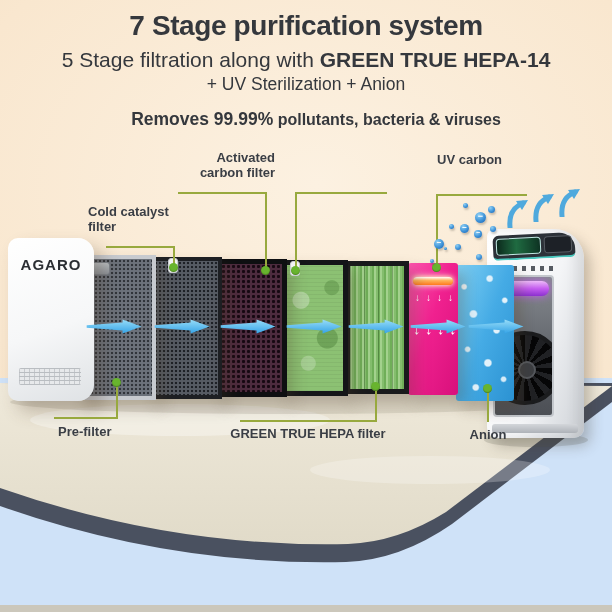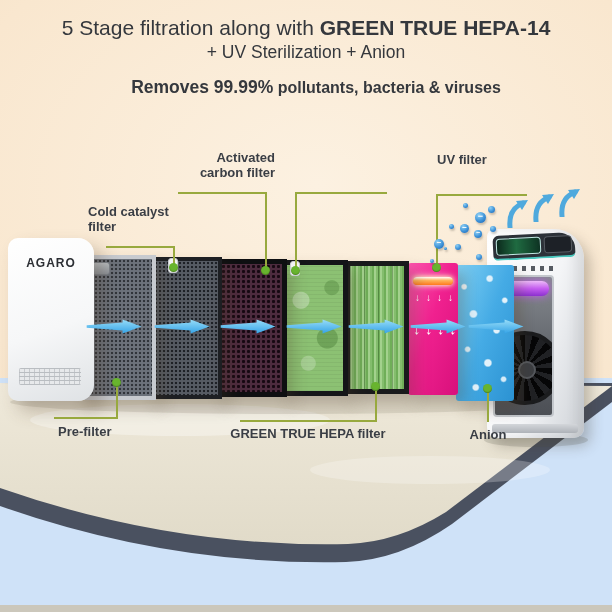--- a/index.html
+++ b/index.html
@@ -27,21 +27,21 @@
   .conn-v { position:absolute; width:2px;  background:var(--accent-line,#98a93e); z-index:12; }
   .conn-dot { position:absolute; width:9px; height:9px; border-radius:50%; z-index:12;
               background:var(--accent-dot,#68b42e); box-shadow:inset 0 -1px 1px rgba(0,0,0,.25); }
 
   
   .filter { position:absolute; box-shadow:7px 9px 14px rgba(80,60,40,.28); }
   .panel-front { left:8px; top:238px; width:86px; height:163px; z-index:10;
     background:linear-gradient(160deg,#ffffff 0%,#f6f7f8 55%,#dfe2e5 100%);
     border-radius:10px 16px 16px 10px; box-shadow:10px 10px 18px rgba(80,60,40,.30); }
   .panel-logo { position:absolute; top:18px; width:100%; text-align:center;
-    font-size:12px; font-weight:800; letter-spacing:1px; color:#2b2e33; }
+    font-size:15px; font-weight:800; letter-spacing:1px; color:#2b2e33; }
   .panel-vent { position:absolute; left:11px; bottom:16px; width:62px; height:17px; border-radius:2px;
     background-color:#e7e9eb;
     background-image:repeating-linear-gradient(0deg,#b9bdc1 0 1px,transparent 1px 4px),
                      repeating-linear-gradient(90deg,#c6c9cd 0 1px,transparent 1px 5px); }
 
   .f-pre { left:78px; top:255px; width:78px; height:145px; z-index:9;
     border:4px solid #c7cacf; background-color:#6c727b;
     background-image:radial-gradient(rgba(38,42,48,.85) 1.1px,transparent 1.6px); background-size:4px 4px; }
   .f-pre-handle { position:absolute; left:2px; top:3px; width:26px; height:13px; border-radius:3px;
     background:linear-gradient(180deg,#b9bec3,#8e949b); border:1px solid #7c828a; }
@@ -156,40 +156,41 @@
     <path d="M0,383 L612,383 L612,402 L452,524 Q400,560 346,562 Q170,566 0,506 Z" fill="#4a5160"></path>
     <path d="M0,383 L612,386 L446,512 Q398,542 348,544 Q172,548 0,488 Z" fill="url(#marbleGrad)"></path>
     <ellipse cx="180" cy="420" rx="150" ry="16" fill="rgba(255,255,255,0.35)"></ellipse>
     <ellipse cx="430" cy="470" rx="120" ry="14" fill="rgba(255,255,255,0.25)"></ellipse>
     <ellipse cx="290" cy="402" rx="280" ry="12" fill="rgba(115,105,90,0.16)"></ellipse>
     <ellipse cx="536" cy="440" rx="52" ry="7" fill="rgba(80,75,65,0.18)"></ellipse>
   </svg>
   <div class="bottom-strip"></div>
 
   <div class="hdr">
+    <h1>7 Stage purification system</h1>
     <p class="sub"><span>5 Stage filtration along with </span><b>GREEN TRUE HEPA-14</b></p>
     <p class="sub2">+ UV Sterilization + Anion</p>
     <p class="removes"><b>Removes 99.99%</b><span> pollutants, bacteria &amp; viruses</span></p>
   </div>
 
   <div class="lbl" style="left:88px; top:204px; width:90px; text-align:left;">Cold catalyst filter</div>
   <div class="conn-h" style="left:106px; top:246px; width:69px;"></div>
   <div class="conn-v" style="left:173px; top:246px; height:20px;"></div>
   <div class="conn-dot" style="left:169px; top:263px;"></div>
 
   <div class="lbl" style="left:185px; top:150px; width:90px; text-align:right;">Activated carbon filter</div>
   <div class="conn-h" style="left:178px; top:192px; width:89px;"></div>
   <div class="conn-v" style="left:265px; top:192px; height:77px;"></div>
   <div class="conn-dot" style="left:261px; top:266px;"></div>
 
   <div class="conn-h" style="left:295px; top:192px; width:92px;"></div>
   <div class="conn-v" style="left:295px; top:192px; height:77px;"></div>
   <div class="conn-dot" style="left:291px; top:266px;"></div>
 
-  <div class="lbl" style="left:437px; top:152px; width:70px;">UV filter</div>
+  <div class="lbl" style="left:437px; top:152px; width:70px;">UV carbon</div>
   <div class="conn-h" style="left:436px; top:194px; width:91px;"></div>
   <div class="conn-v" style="left:436px; top:194px; height:72px;"></div>
   <div class="conn-dot" style="left:432px; top:263px;"></div>
 
   <div class="lbl" style="left:58px; top:424px; width:80px;">Pre-filter</div>
   <div class="conn-h" style="left:54px; top:417px; width:64px;"></div>
   <div class="conn-v" style="left:116px; top:385px; height:34px;"></div>
   <div class="conn-dot" style="left:112px; top:378px;"></div>
 
   <div class="lbl" style="left:228px; top:426px; width:160px; text-align:center;">GREEN TRUE HEPA filter</div>

